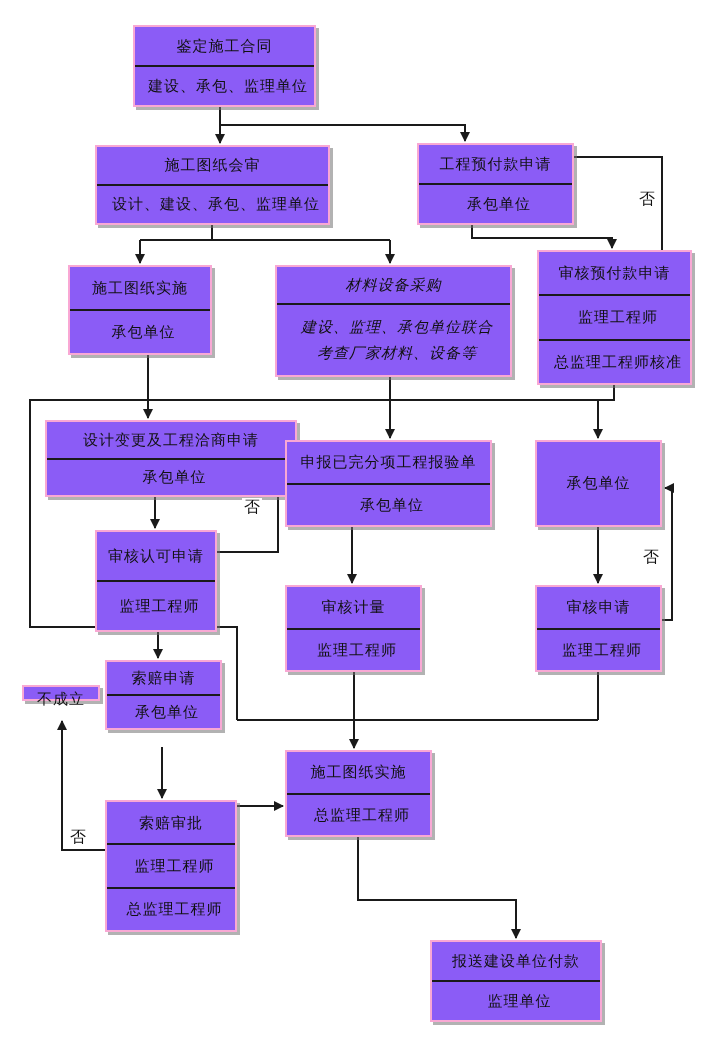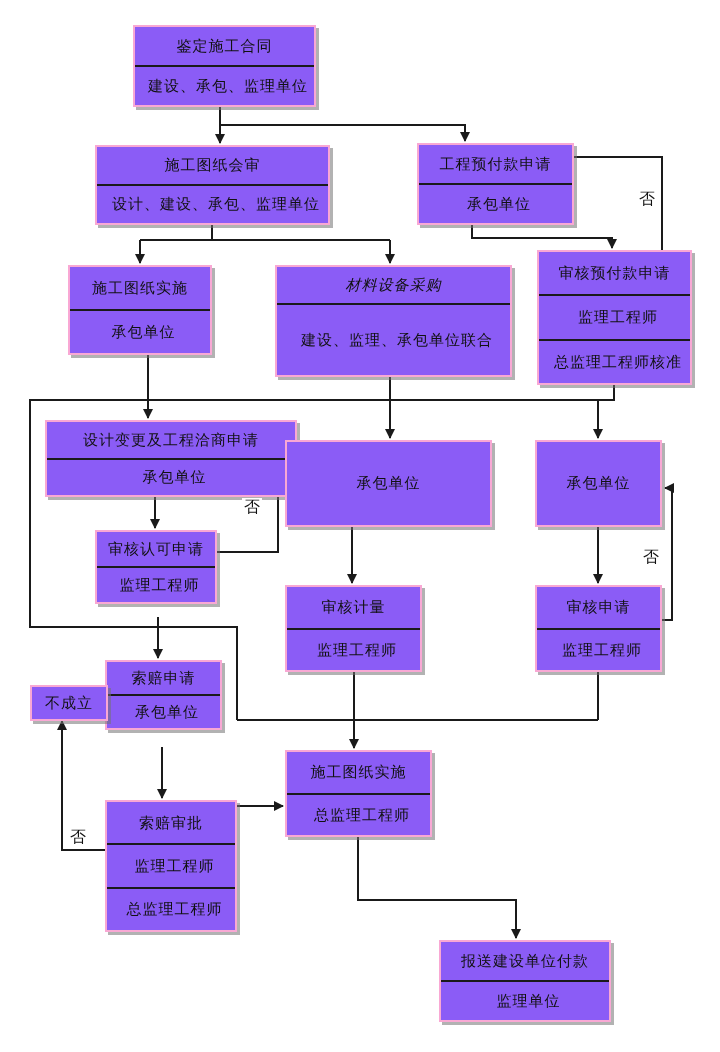--- a/index.html
+++ b/index.html
@@ -14,45 +14,45 @@
     position:absolute; z-index:2; background:#8b5cf6;
     border:2px solid #f9a8d4; box-shadow:3px 3px 0 rgba(115,115,115,.55);
     display:flex; flex-direction:column;
   }
   .node .row {
     flex:1 1 auto; display:flex; align-items:center; justify-content:center;
     font-size:15px; letter-spacing:1px; text-align:center; padding:2px 5px;
     line-height:1.35; white-space:nowrap;
   }
   .node .row + .row { border-top:2px solid #1a1a1a;padding-left:12px; }
-  .row-multi { flex-direction:column; white-space:normal; }
+  .row-multi { flex-direction:column; white-space:normal;font-style:italic; }
   .row-multi div { line-height:1.75; white-space:nowrap; }
   .n-material .row:first-child { flex:0 0 36px;font-style:italic; }
   .edge-label {
     position:absolute; z-index:3; font-size:16px; letter-spacing:0;
     background:#fff; padding:0 2px; line-height:1.1;
   }
   
   .n-contract{left:133px;top:25px;width:183px;height:82px}
   .n-drawing-review{left:95px;top:145px;width:235px;height:80px}
   .n-prepay-apply{left:417px;top:143px;width:157px;height:82px}
   .n-prepay-review{left:537px;top:250px;width:155px;height:135px}
   .n-drawing-impl{left:68px;top:265px;width:144px;height:90px}
   .n-material{left:275px;top:265px;width:237px;height:112px}
   .n-design-change{left:45px;top:420px;width:252px;height:77px}
   .n-inspection{left:285px;top:440px;width:207px;height:87px}
   .n-price-diff{left:535px;top:440px;width:127px;height:87px}
-  .n-approve-apply{left:95px;top:530px;width:122px;height:74px}
+  .n-approve-apply{left:95px;top:530px;width:122px;height:102px}
   .n-measure-review{left:285px;top:585px;width:137px;height:87px}
   .n-apply-review{left:535px;top:585px;width:127px;height:87px}
   .n-claim-apply{left:105px;top:660px;width:117px;height:70px}
-  .n-not-established{left:30px;top:685px;width:78px;height:36px}
+  .n-not-established{left:22px;top:685px;width:78px;height:16px}
   .n-payment-cert{left:285px;top:750px;width:147px;height:87px}
   .n-claim-approval{left:105px;top:800px;width:132px;height:132px}
-  .n-payment-send{left:439px;top:940px;width:172px;height:82px}
+  .n-payment-send{left:430px;top:940px;width:172px;height:82px}
   
   .l-no1{left:637px;top:190px}
   .l-no2{left:242px;top:498px}
   .l-no3{left:641px;top:548px}
   .l-no4{left:68px;top:828px}
 </style>
 </head>
 <body>
 
 <div class="stage">
@@ -117,29 +117,31 @@
 
   <div class="node n-drawing-impl">
     <div class="row">施工图纸实施</div>
     <div class="row">承包单位</div>
   </div>
 
   <div class="node n-material">
     <div class="row">材料设备采购</div>
     <div class="row row-multi">
       <div>建设、监理、承包单位联合</div>
+      <div>考查厂家材料、设备等</div>
     </div>
   </div>
 
   <div class="node n-design-change">
     <div class="row">设计变更及工程洽商申请</div>
     <div class="row">承包单位</div>
   </div>
 
   <div class="node n-inspection">
+    <div class="row">申报已完分项工程报验单</div>
     <div class="row">承包单位</div>
   </div>
 
   <div class="node n-price-diff">
     <div class="row">承包单位</div>
   </div>
 
   <div class="node n-approve-apply">
     <div class="row">审核认可申请</div>
     <div class="row">监理工程师</div>

